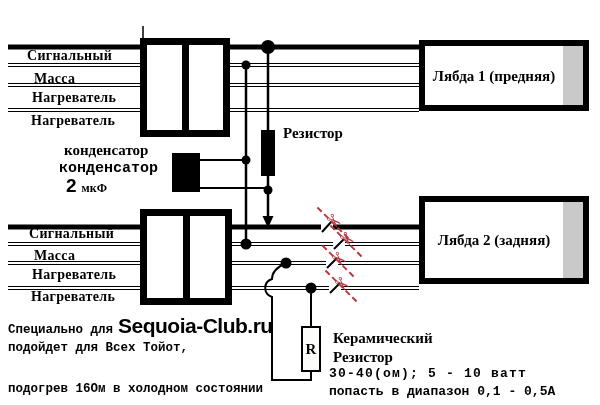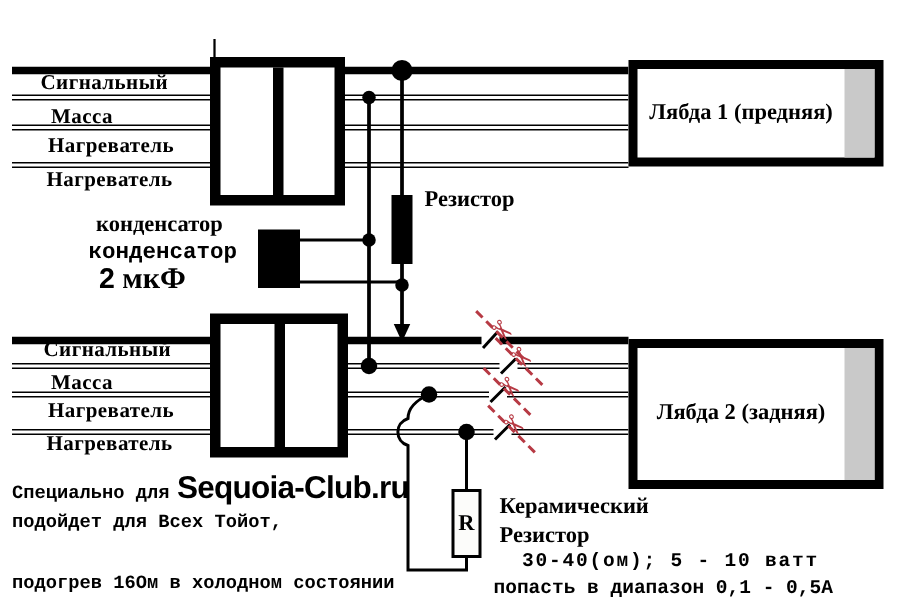--- a/index.html
+++ b/index.html
@@ -21,21 +21,21 @@
   .rbox{position:absolute;box-sizing:border-box;background:#fcfcfa;border:2px solid #000;
         display:flex;align-items:center;justify-content:center;font:bold 15px "Liberation Serif",serif;}
   .cutmark{position:absolute;width:0;height:0;}
   .cutmark .dash{position:absolute;left:-22px;top:-1px;width:44px;height:0;
                  border-top:2px dashed var(--cut-mark,#b73a44);transform:rotate(45deg);}
   .cutmark .sc{position:absolute;left:-12px;top:-13px;width:24px;height:24px;line-height:24px;
                text-align:center;font:18px "DejaVu Sans",sans-serif;color:var(--cut-mark,#b73a44);
                transform:rotate(45deg);display:block;}
   .baseline-row{display:flex;align-items:baseline;gap:5px;}
   .site{font:bold 21px "Liberation Sans",sans-serif;letter-spacing:-.5px;}
-  .ls{letter-spacing:1.2px;margin-left:19px;}
+  .ls{letter-spacing:1.2px;}
 </style>
 </head>
 <body>
 
 <div class="stage">
 
   <svg width="600" height="405" viewBox="0 0 600 405">
 
     <g>
       <line x1="8" y1="47" x2="419" y2="47" stroke="#000" stroke-width="5"></line>
@@ -99,21 +99,21 @@
     <div class="divider"></div>
   </div>
   <div class="box connector" style="left:140px;top:209px;width:92px;height:96px;">
     <div class="divider"></div>
   </div>
 
   <div class="box lambda" style="left:419px;top:40px;width:170px;height:71px;">
     <div class="strip"></div>
     <div class="lambda-label">Лябда 1 (предняя)</div>
   </div>
-  <div class="box lambda" style="left:419px;top:226px;width:170px;height:100px;">
+  <div class="box lambda" style="left:419px;top:196px;width:170px;height:88px;">
     <div class="strip"></div>
     <div class="lambda-label">Лябда 2 (задняя)</div>
   </div>
 
   <div class="rbox" style="left:301px;top:326px;width:20px;height:46px;">
     <span>R</span>
   </div>
 
   <div class="cutmark" style="left:333px;top:223px;">
     <div class="dash"></div>
@@ -139,21 +139,21 @@
 
   <div class="abs wire-label" style="left:29px;top:206px;">Сигнальный</div>
   <div class="abs wire-label" style="left:34px;top:228px;">Масса</div>
   <div class="abs wire-label" style="left:32px;top:247px;">Нагреватель</div>
   <div class="abs wire-label" style="left:31px;top:269px;">Нагреватель</div>
 
   <div class="abs cap-label" style="left:64px;top:142px;">конденсатор</div>
   <div class="abs cap-label" style="left:59px;top:160px;font-family:Liberation Mono, monospace;">конденсатор</div>
   <div class="abs baseline-row" style="left:66px;top:175px;">
     <span class="big-sans">2</span>
-    <span class="cap-label" style="font-size:20px;">мкФ</span>
+    <span class="cap-label" style="font-size:12px;">мкФ</span>
   </div>
 
   <div class="abs res-label" style="left:283px;top:125px;">Резистор</div>
 
   <div class="abs cer-label" style="left:333px;top:330px;">Керамический</div>
   <div class="abs cer-label" style="left:333px;top:349px;">Резистор</div>
   <div class="abs mono-md ls" style="left:329px;top:366px;">30-40(ом); 5 - 10 ватт</div>
   <div class="abs mono-md" style="left:329px;top:384px;">попасть в диапазон 0,1 - 0,5А</div>
 
   <div class="abs mono" style="left:8px;top:341px;">подойдет для Всех Тойот,</div>

